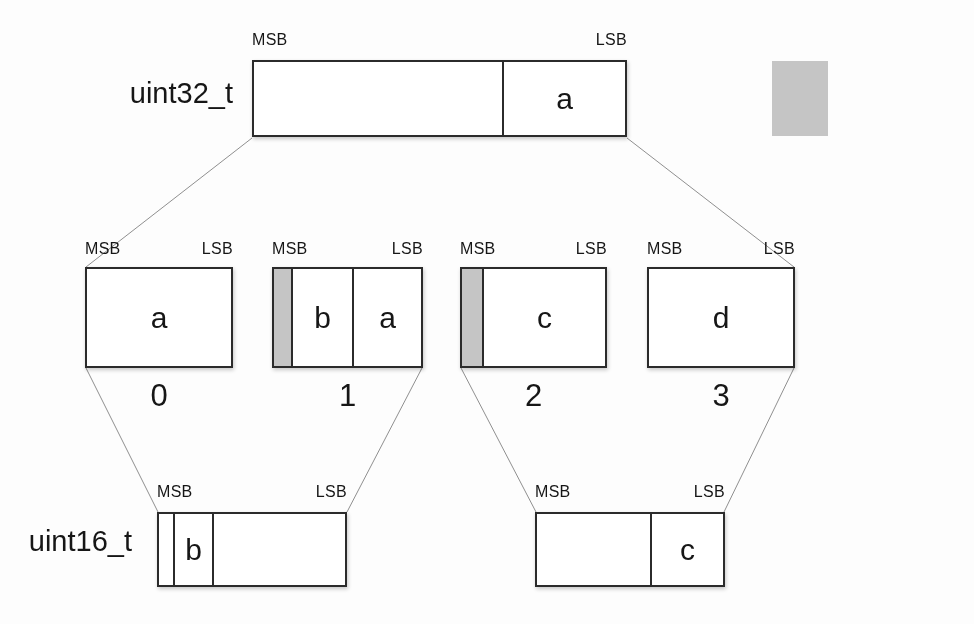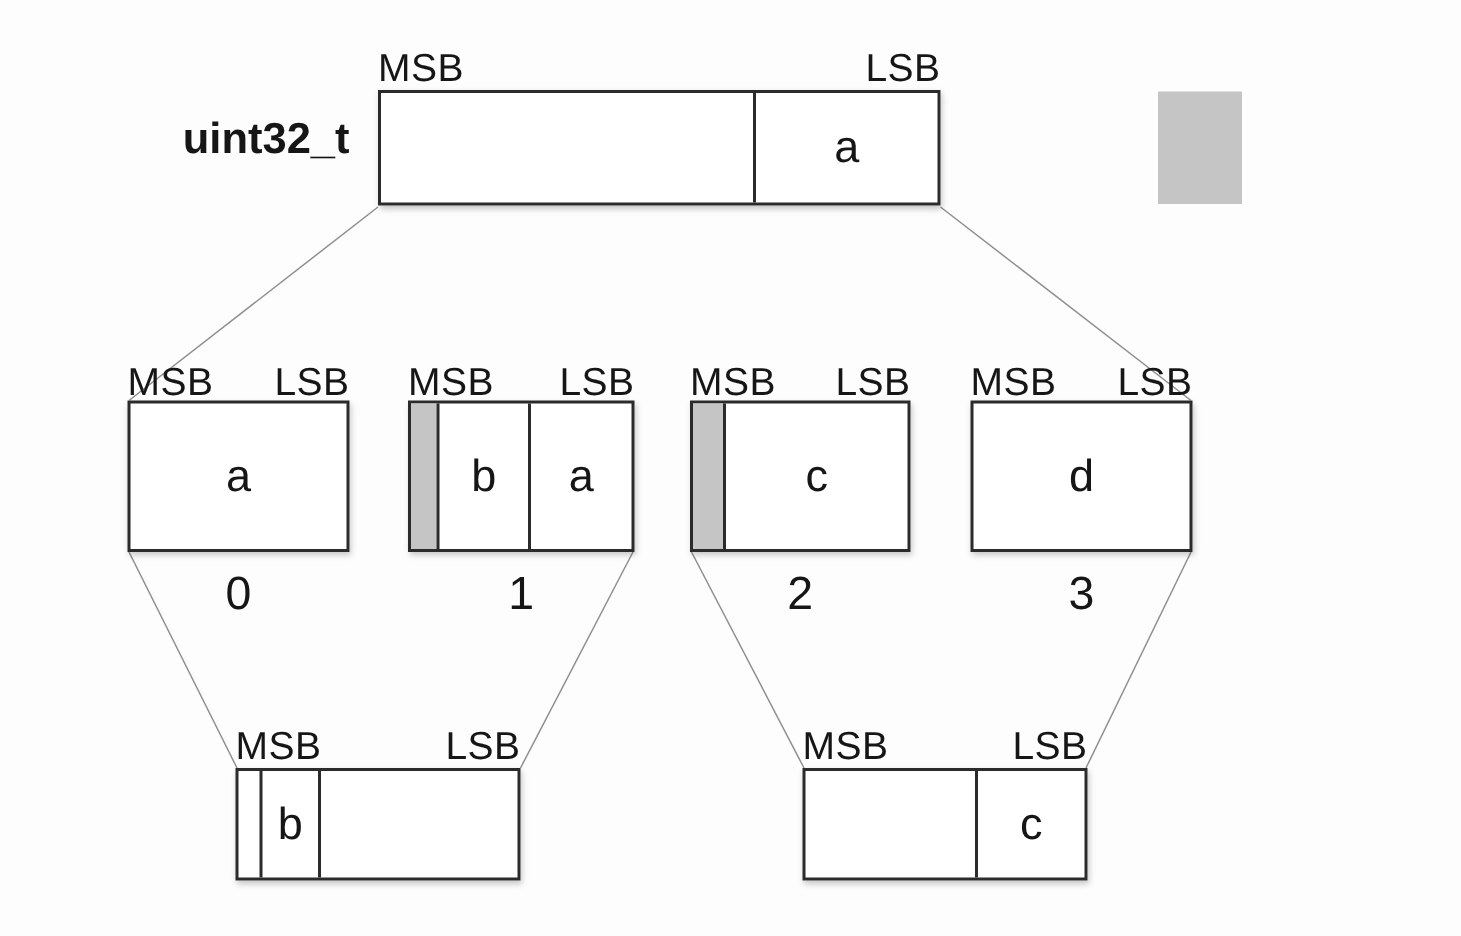--- a/index.html
+++ b/index.html
@@ -47,21 +47,21 @@
   .cell.pad { background: var(--padding-color); }
   .field-label {
     font-size: 30px;
     line-height: 1;
     color: var(--text-color);
   }
   .bitlabels {
     position: absolute;
     display: flex;
     justify-content: space-between;
-    font-size: 26px;
+    font-size: 16px;
     line-height: 1;
     letter-spacing: 0.3px;
   }
   .type-label {
     position: absolute;
     font-size: 29px;
     line-height: 1.1;
     text-align: right;
     white-space: nowrap;
   }
@@ -92,21 +92,21 @@
 
   <svg class="connectors" viewBox="0 0 974 624">
     <line x1="252" y1="138" x2="86" y2="267"></line>
     <line x1="627" y1="138" x2="794" y2="267"></line>
     <line x1="86" y1="368" x2="158" y2="512"></line>
     <line x1="422" y1="368" x2="347" y2="512"></line>
     <line x1="461" y1="368" x2="536" y2="512"></line>
     <line x1="794" y1="368" x2="724" y2="512"></line>
   </svg>
 
-  <div class="type-label" style="left:98px; top:78px; width:135px;font-weight:bold;">uint32_t</div>
+  <div class="type-label" style="left:98px; top:78px; width:135px;">uint32_t</div>
 
   <div class="bitlabels" style="left:252px; top:32px; width:375px;">
     <span>MSB</span>
     <span>LSB</span>
   </div>
 
   <div class="box" style="left:252px; top:60px; width:375px; height:77px;">
     <div class="cell" style="width:248px;"></div>
     <div class="cell flex">
       <span class="field-label">a</span>
@@ -157,20 +157,21 @@
     <span>MSB</span>
     <span>LSB</span>
   </div>
   <div class="box" style="left:647px; top:267px; width:148px; height:101px;">
     <div class="cell flex">
       <span class="field-label">d</span>
     </div>
   </div>
   <div class="index-label" style="left:647px; top:380px; width:148px;">3</div>
 
+  <div class="type-label" style="left:8px; top:526px; width:124px;">uint16_t</div>
 
   <div class="bitlabels" style="left:157px; top:484px; width:190px;">
     <span>MSB</span>
     <span>LSB</span>
   </div>
   <div class="box" style="left:157px; top:512px; width:190px; height:75px;">
     <div class="cell" style="width:14px;"></div>
     <div class="cell" style="width:39px;">
       <span class="field-label">b</span>
     </div>

